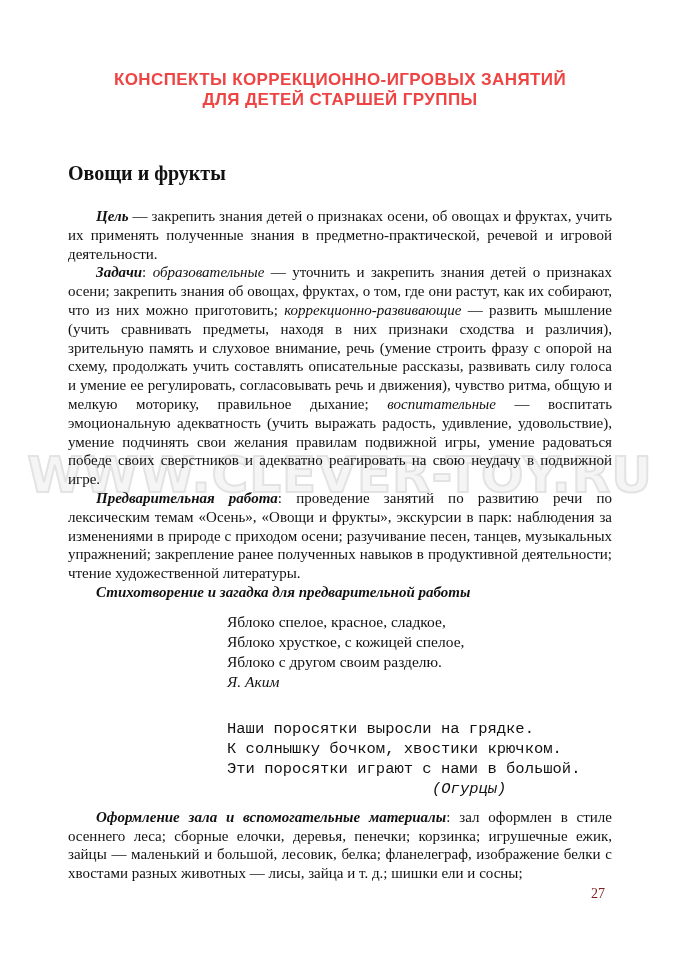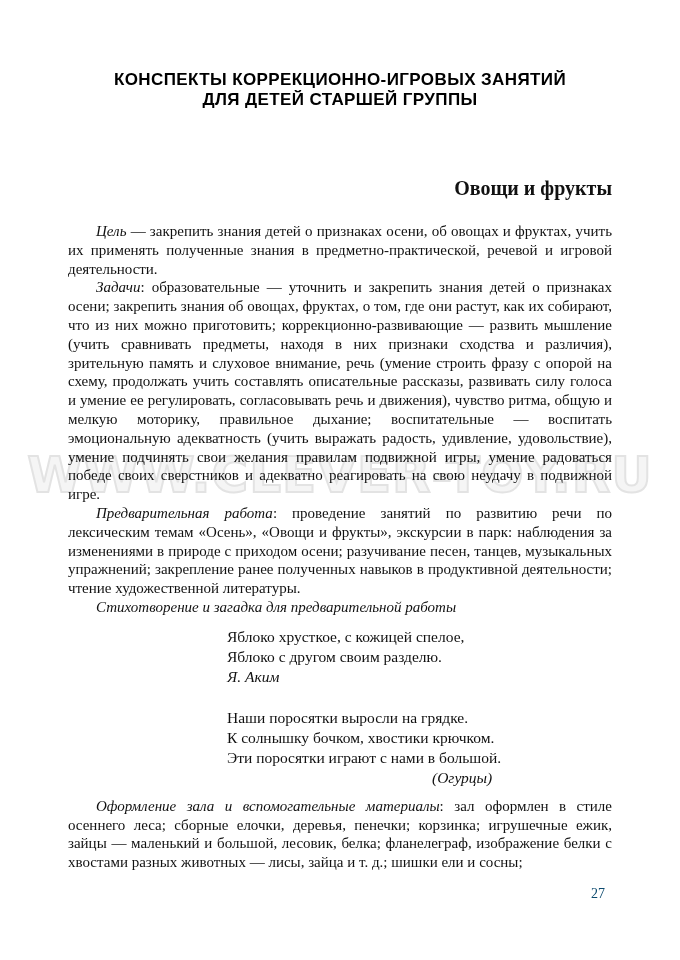--- a/index.html
+++ b/index.html
@@ -41,69 +41,69 @@
     padding: 70px 68px 0 68px;
   }
   .doc-title {
     margin: 0;
     font-family: "Liberation Sans", sans-serif;
     font-weight: 700;
     font-size: 17px;
     line-height: 20px;
     letter-spacing: 0.4px;
     text-align: center;
-    color: #000000;
+    color: #ef4444;
   }
   .section-title {
-    margin: 67px 0 0 0;
+    margin: 52px 0 0 0;
     font-size: 20px;
     line-height: 23px;
     font-weight: 700;
-    text-align: right;
+    text-align: left;
     color: #111111;
   }
   .body-text {
     margin-top: 22px;
     font-size: 15px;
     line-height: 18.8px;
     text-align: justify;
   }
   .body-text p {
     margin: 0;
     text-indent: 28px;
   }
   .s-r  { font-style: normal; font-weight: normal; }
-  .s-i  { }
-  .s-bi { font-style: italic; font-weight: 400; }
+  .s-i  { font-style: italic; }
+  .s-bi { font-style: italic; font-weight: 700; }
   .verse-block {
     margin: 10px 0 0 159px;
     font-size: 15.5px;
     line-height: 20px;
     text-align: left;
     text-indent: 0;
   }
   .verse-line { white-space: nowrap; }
   .verse-author {
     font-style: italic;
     line-height: 20px;
   }
   .verse-answer {
     font-style: italic;
     margin-left: 205px;
     line-height: 20px;
   }
-  .riddle-block { margin-top: 21px; }
+  .riddle-block { margin-top: 27px; font-family: Liberation Mono, monospace; }
   .materials-par { margin-top: 9px !important; }
   .page-number {
     position: absolute;
     top: 886px;
     right: 75px;
     font-size: 14px;
     line-height: 16px;
-    color: #0c4a6e;
+    color: #7f1d1d;
     z-index: 1;
   }
 </style>
 </head>
 <body>
 
 <div class="page">
 
   <div class="watermark">WWW.CLEVER-TOY.RU</div>
 
@@ -118,20 +118,21 @@
       <p><span class="s-bi">Цель</span><span class="s-r"> — закрепить знания детей о признаках осени, об овощах и фруктах, учить их применять полученные знания в предметно-практической, речевой и игровой деятельности.</span></p>
 
       <p><span class="s-bi">Задачи</span><span class="s-r">: </span><span class="s-i">образовательные</span><span class="s-r"> — уточнить и закрепить знания детей о признаках осени; закрепить знания об овощах, фруктах, о том, где они растут, как их собирают, что из них можно приготовить; </span><span class="s-i">коррекционно-развивающие</span><span class="s-r"> — развить мышление (учить сравнивать предметы, находя в них признаки сходства и различия), зрительную память и слуховое внимание, речь (умение строить фразу с опорой на схему, продолжать учить составлять описательные рассказы, развивать силу голоса и умение ее регулировать, согласовывать речь и движения), чувство ритма, общую и мелкую моторику, правильное дыхание; </span><span class="s-i">воспитательные</span><span class="s-r"> — воспитать эмоциональную адекватность (учить выражать радость, удивление, удовольствие), умение подчинять свои желания правилам подвижной игры, умение радоваться победе своих сверстников и адекватно реагировать на свою неудачу в подвижной игре.</span></p>
 
       <p><span class="s-bi">Предварительная работа</span><span class="s-r">: проведение занятий по развитию речи по лексическим темам «Осень», «Овощи и фрукты», экскурсии в парк: наблюдения за изменениями в природе с приходом осени; разучивание песен, танцев, музыкальных упражнений; закрепление ранее полученных навыков в продуктивной деятельности; чтение художественной литературы.</span></p>
 
       <p><span class="s-bi">Стихотворение и загадка для предварительной работы</span></p>
 
       <div class="verse-block">
         <div>
+            <div class="verse-line">Яблоко спелое, красное, сладкое,</div>
             <div class="verse-line">Яблоко хрусткое, с кожицей спелое,</div>
             <div class="verse-line">Яблоко с другом своим разделю.</div>
           </div>
         <div class="verse-author">Я. Аким</div>
       </div>
 
       <div class="verse-block riddle-block">
         <div>
             <div class="verse-line">Наши поросятки выросли на грядке.</div>
             <div class="verse-line">К солнышку бочком, хвостики крючком.</div>

